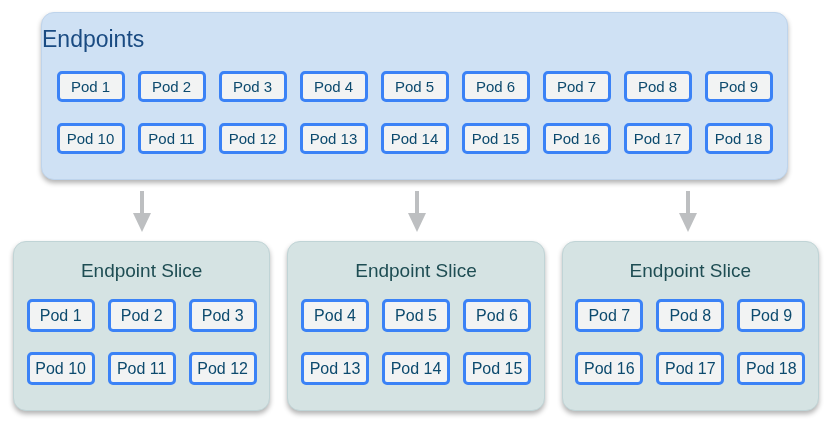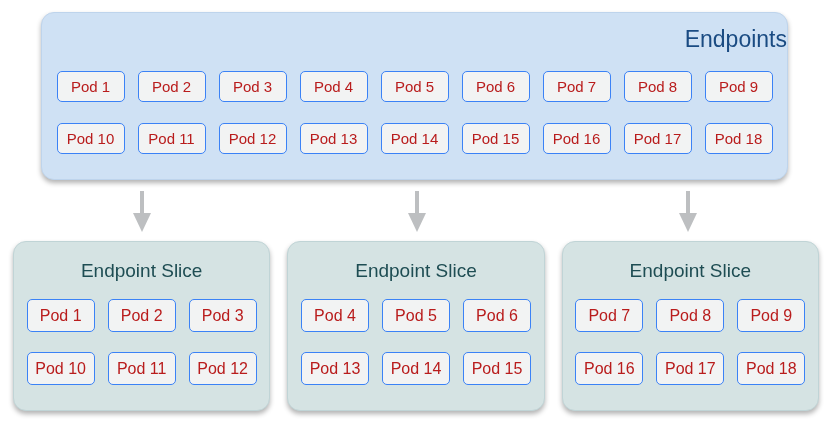--- a/index.html
+++ b/index.html
@@ -24,48 +24,48 @@
     width: 747px;
     height: 168px;
     box-sizing: border-box;
     background: #cfe1f4;
     border: 1px solid #bed4ec;
     border-radius: 13px;
     box-shadow: 0 3px 5px rgba(0,0,0,0.30);
     padding-top: 11px;
   }
   .endpoints-title {
-    text-align: right;
+    text-align: left;
     font-size: 23px;
     line-height: 30px;
     color: #1a4b82;
     font-weight: 400;
   }
 
   
   .pod-row {
     display: flex;
     justify-content: center;
     gap: 13px;
   }
   .endpoints-box .pod-row-1 { margin-top: 17px; }
   .endpoints-box .pod-row-2 { margin-top: 21px; }
 
   .pod {
     box-sizing: border-box;
     width: 68px;
     height: 31px;
     background: #f2f3f3;
-    border: 1px solid #3b82f6;
+    border: 3px solid #3b82f6;
     border-radius: 5px;
     display: flex;
     align-items: center;
     justify-content: center;
     font-size: 15px;
-    color: #b91c1c;
+    color: #0c4a6e;
     white-space: nowrap;
   }
 
   
   .arrow {
     position: absolute;
     top: 191px;
     width: 18px;
     display: flex;
     flex-direction: column;

